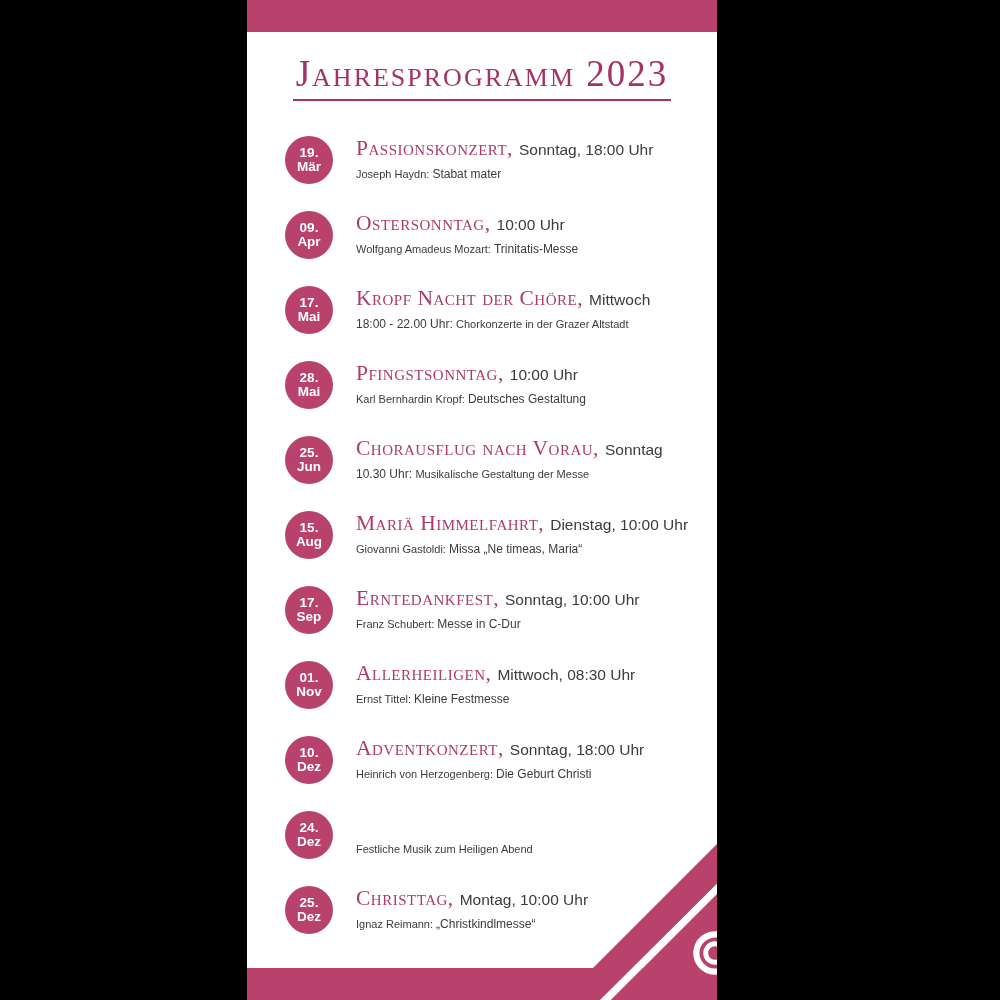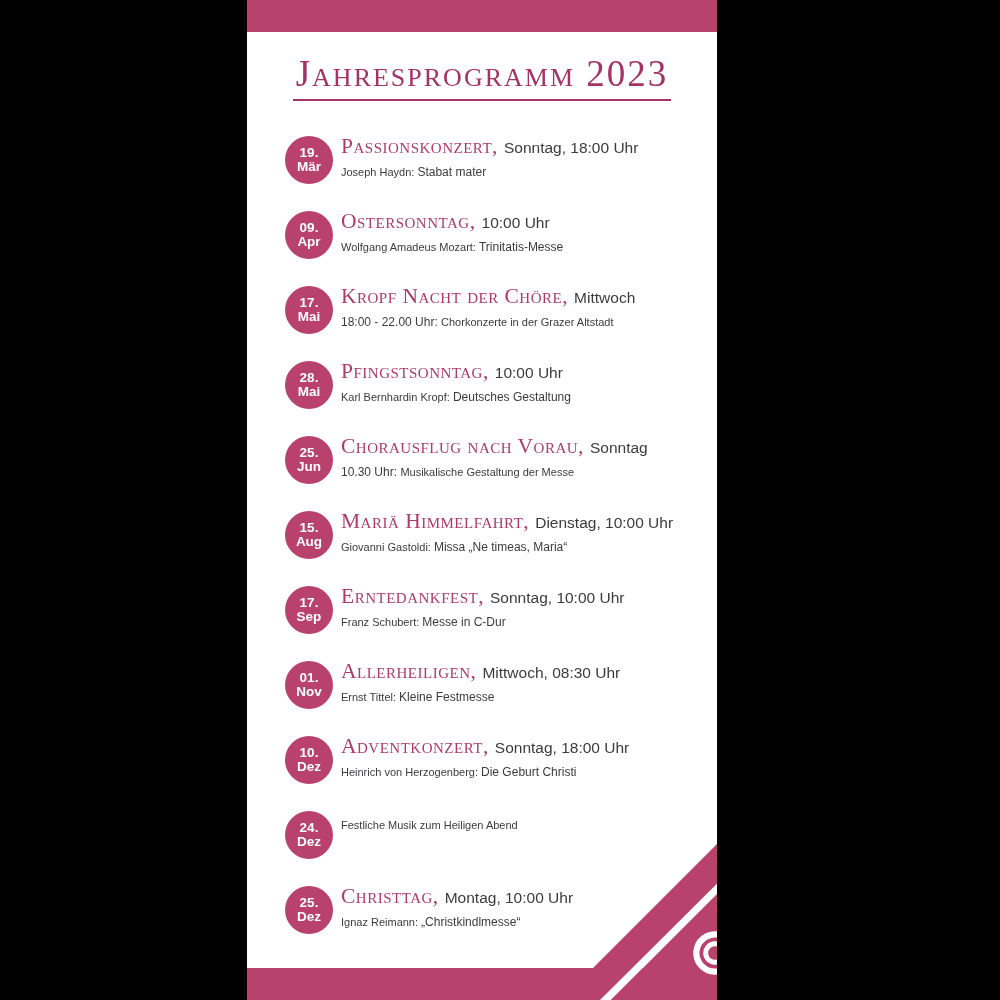--- a/index.html
+++ b/index.html
@@ -34,32 +34,32 @@
     color:var(--title);
     border-bottom:2px solid var(--title);
     padding:0 3px 4px 3px;
     line-height:1.1;
     white-space:nowrap;
   }
   .event-list{
     position:absolute;top:136px;left:38px;right:10px;
   }
   .event{
-    display:flex;align-items:flex-start;
+    display:flex;align-items:flex-end;
     height:48px;margin-bottom:27px;
   }
   .badge{
     flex:0 0 48px;width:48px;height:48px;border-radius:50%;
     background:var(--brand);
     color:#fff;font-weight:bold;font-size:13.5px;line-height:14.5px;
     display:flex;flex-direction:column;align-items:center;justify-content:center;
     text-align:center;
   }
   .event-text{
-    margin-left:8px;padding-top:0;white-space:nowrap;
+    margin-left:23px;padding-top:0;white-space:nowrap;
   }
   .line1{line-height:21px;}
   .event-title{
     font-family:"Liberation Serif", serif;
     font-variant:small-caps;
     font-size:21.5px;
     letter-spacing:0.5px;
     color:var(--etitle);
   }
   .event-meta{

